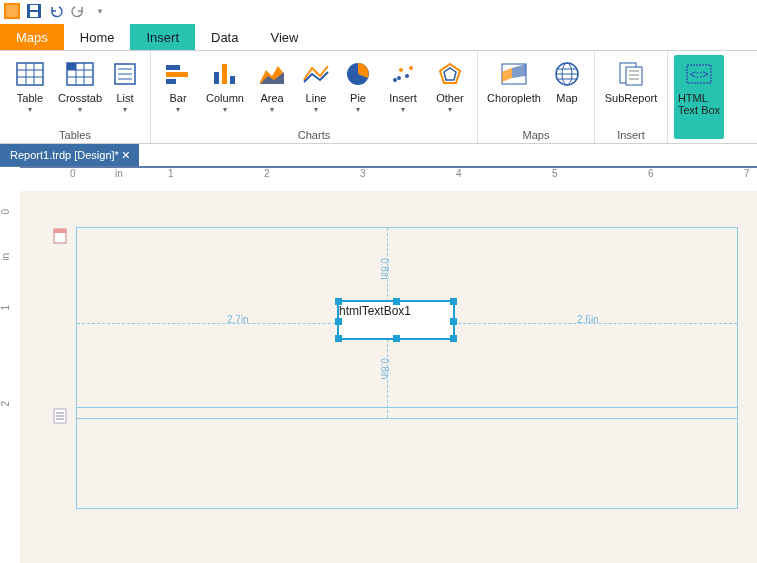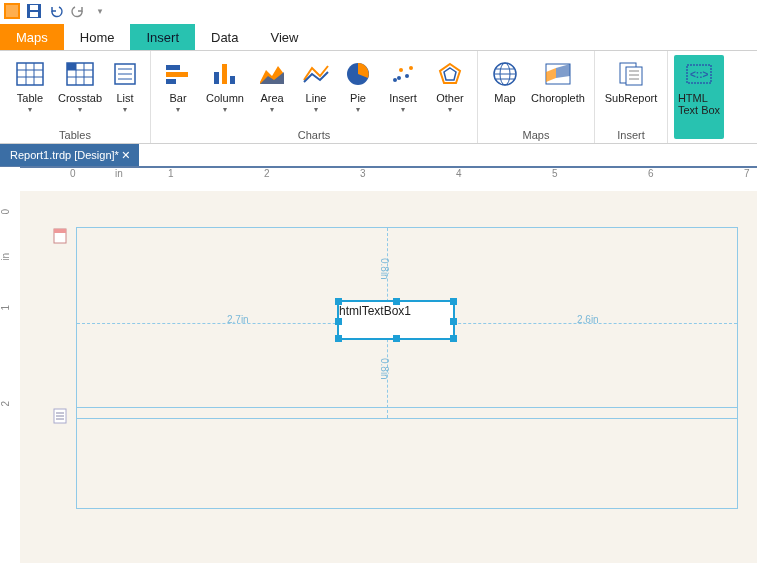--- a/index.html
+++ b/index.html
@@ -202,41 +202,41 @@
           </span>
           <span class="lbl">Other</span>
           <span class="arrow">▾</span>
         </div>
     </div>
     <div class="group-label">Charts</div>
   </div>
 
   <div class="group">
     <div class="group-items">
+      <div class="rbtn" style="width:58px">
+          <span class="icon">
+            <svg width="28" height="24">
+              <rect x="2" y="2" width="24" height="20" fill="none" stroke="#2a5caa"></rect>
+              <path d="M2 10 L12 6 L12 16 L2 20 Z" fill="#ff8c00" opacity="0.7"></path>
+              <path d="M12 6 L26 2 L26 14 L12 16 Z" fill="#2a5caa" opacity="0.6"></path>
+            </svg>
+          </span>
+          <span class="lbl">Choropleth</span>
+        </div>
       <div class="rbtn" style="width:40px">
           <span class="icon">
             <svg width="26" height="26">
               <circle cx="13" cy="13" r="11" fill="none" stroke="#2a5caa" stroke-width="1.5"></circle>
               <ellipse cx="13" cy="13" rx="5" ry="11" fill="none" stroke="#2a5caa"></ellipse>
               <line x1="2" y1="13" x2="24" y2="13" stroke="#2a5caa"></line>
               <line x1="4" y1="8" x2="22" y2="8" stroke="#2a5caa"></line>
               <line x1="4" y1="18" x2="22" y2="18" stroke="#2a5caa"></line>
             </svg>
           </span>
           <span class="lbl">Map</span>
-        </div>
-      <div class="rbtn" style="width:58px">
-          <span class="icon">
-            <svg width="28" height="24">
-              <rect x="2" y="2" width="24" height="20" fill="none" stroke="#2a5caa"></rect>
-              <path d="M2 10 L12 6 L12 16 L2 20 Z" fill="#ff8c00" opacity="0.7"></path>
-              <path d="M12 6 L26 2 L26 14 L12 16 Z" fill="#2a5caa" opacity="0.6"></path>
-            </svg>
-          </span>
-          <span class="lbl">Choropleth</span>
         </div>
     </div>
     <div class="group-label">Maps</div>
   </div>
 
   <div class="group">
     <div class="group-items">
       <div class="rbtn" style="width:58px">
           <span class="icon">
             <svg width="28" height="26">

